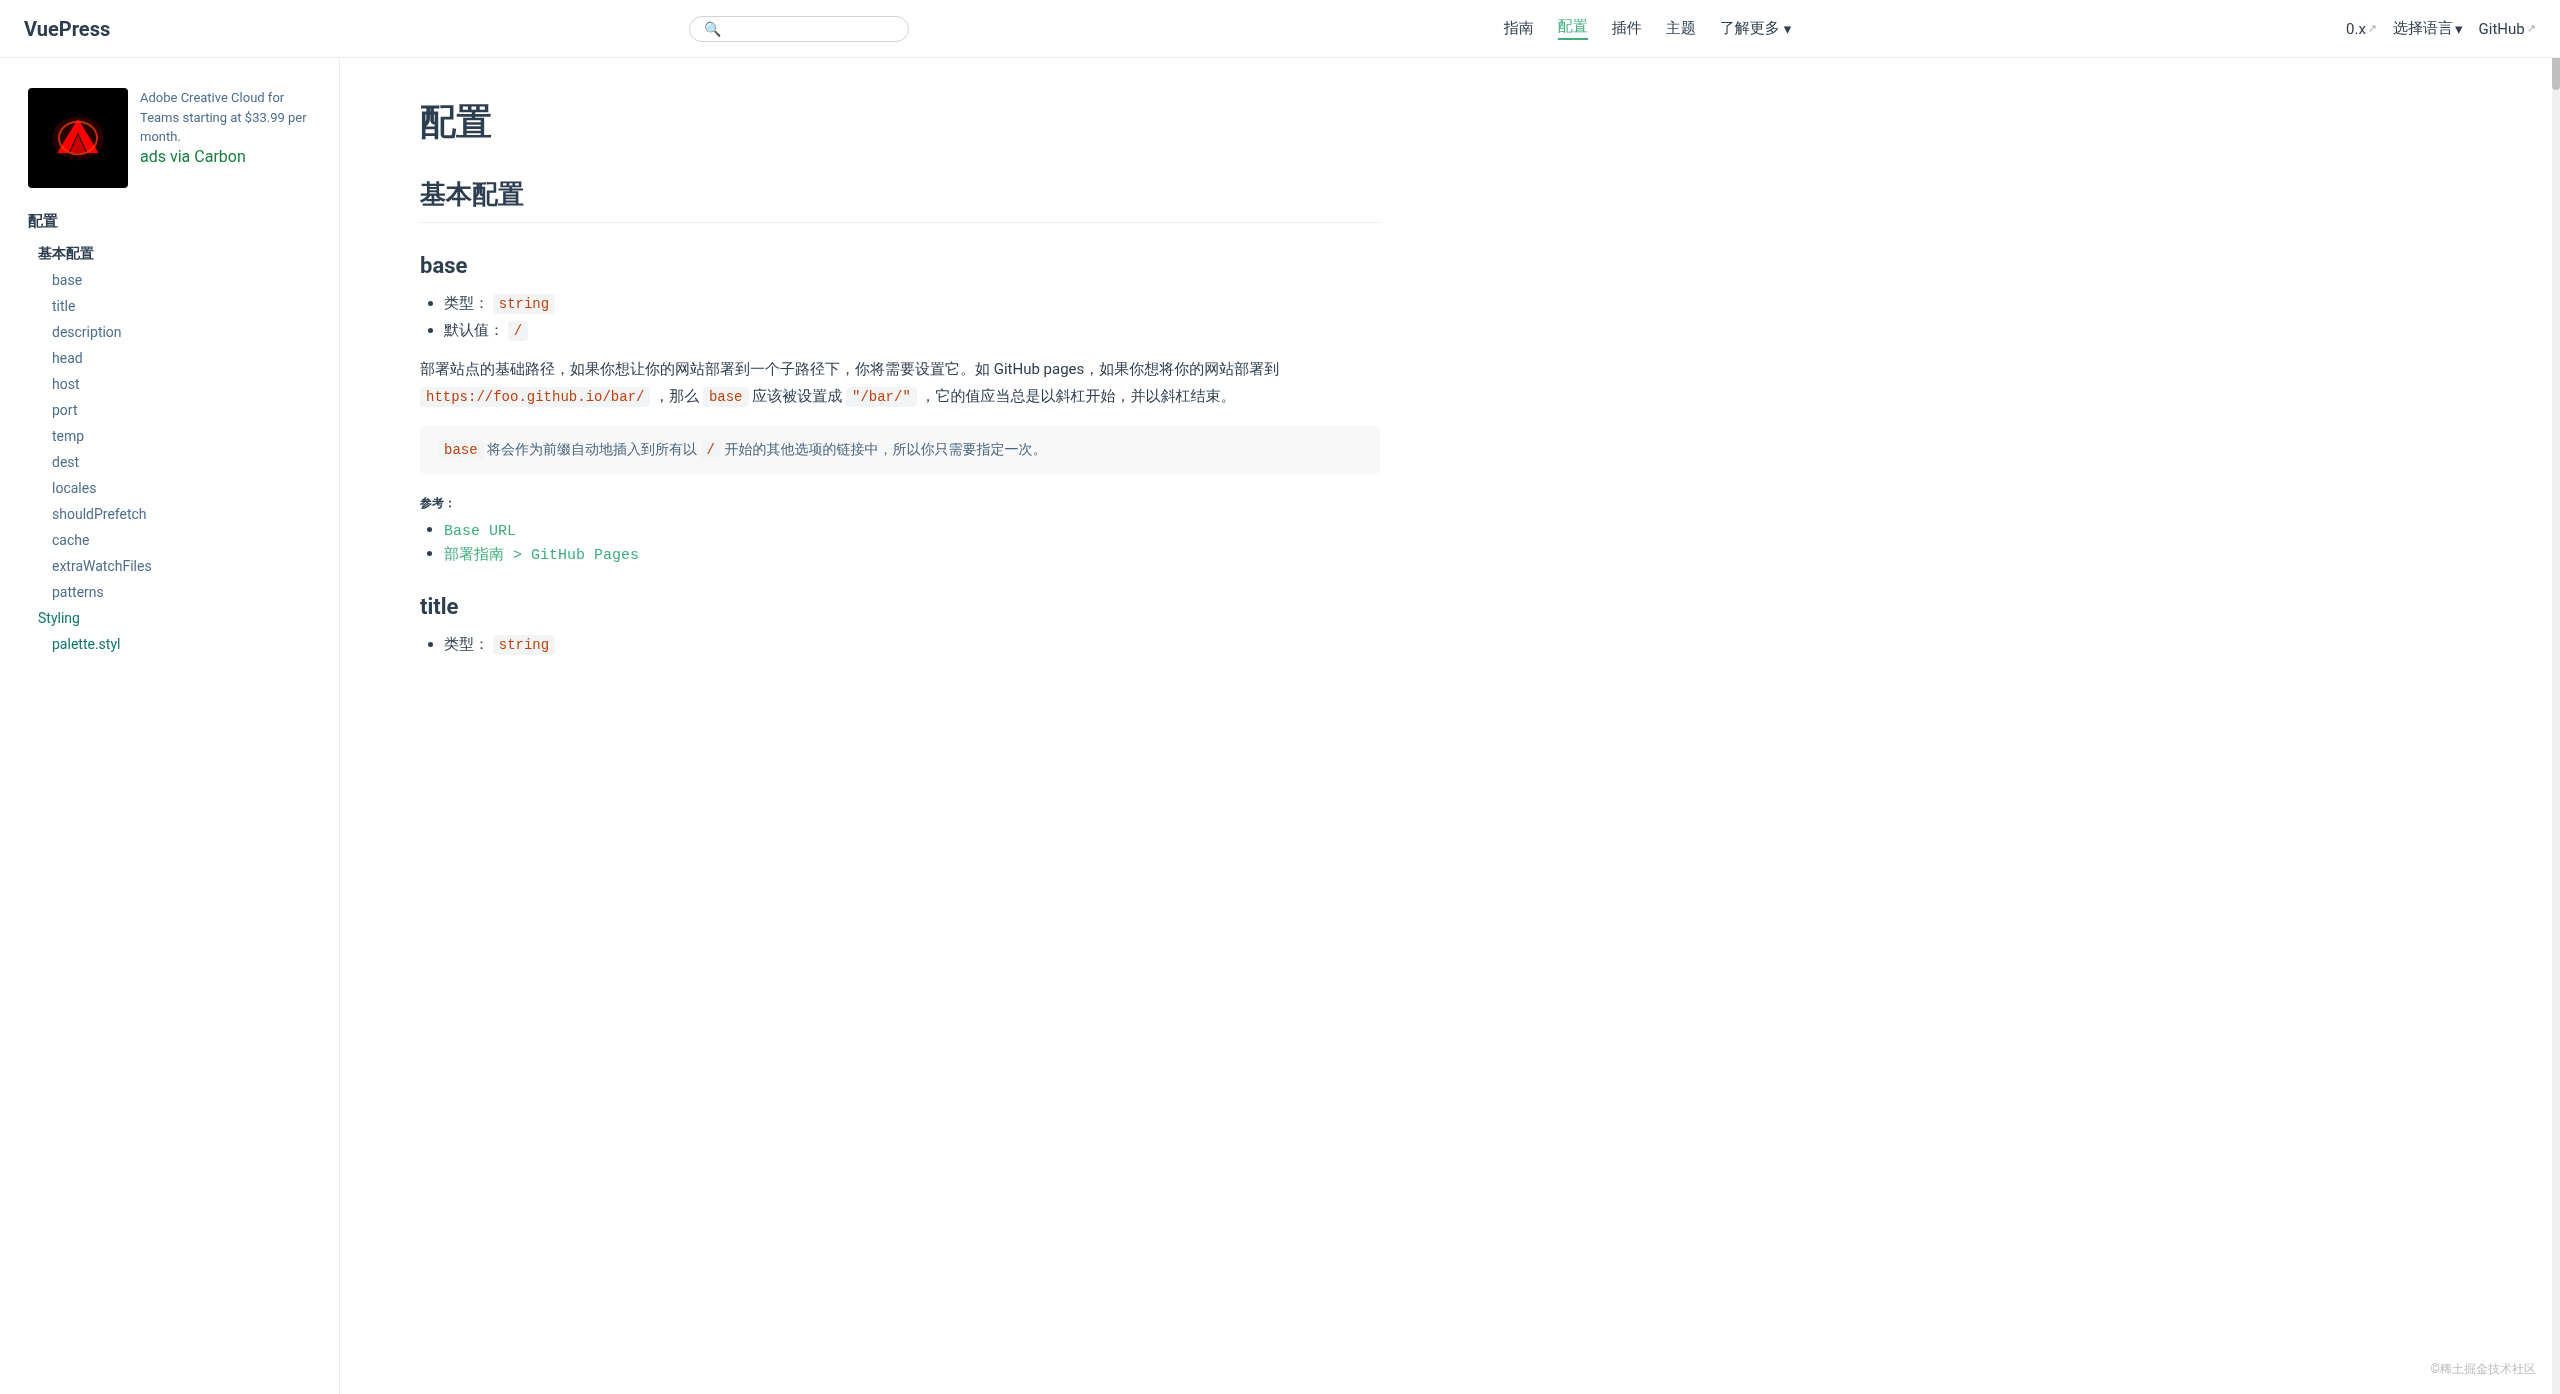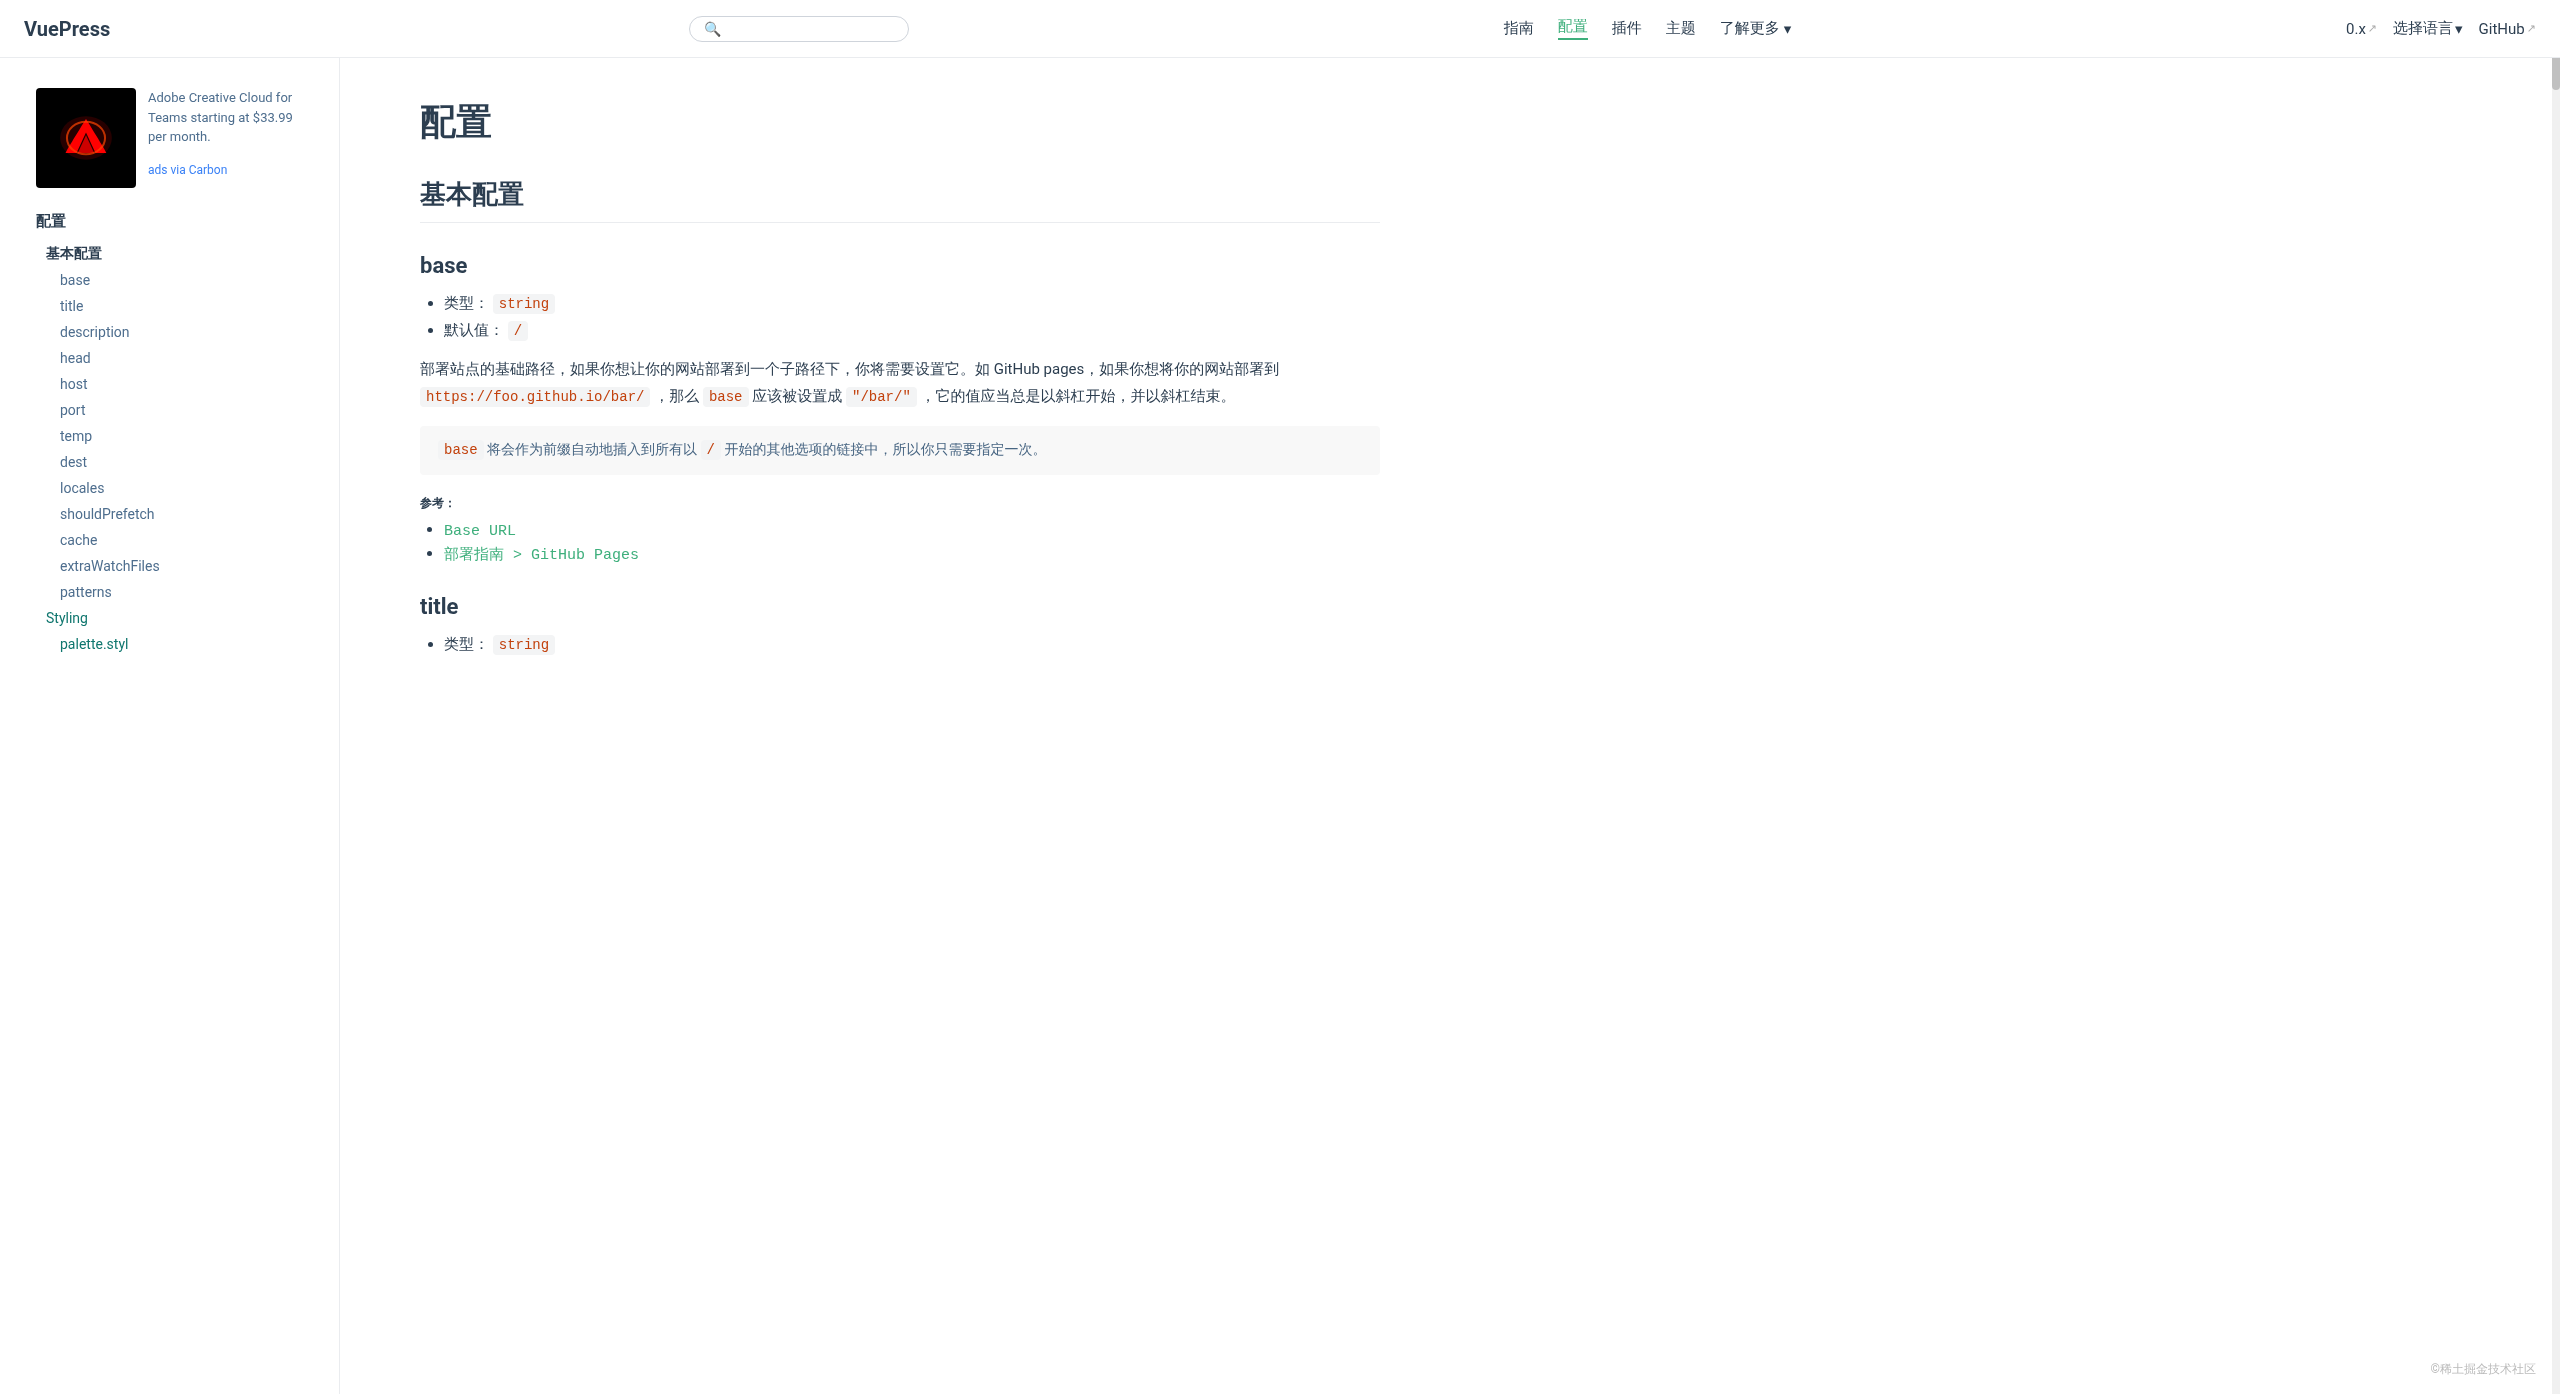--- a/index.html
+++ b/index.html
@@ -97,21 +97,21 @@
     .layout {
       display: flex;
       margin-top: 58px;
     }
 
     
     .sidebar {
       width: 340px;
       min-width: 340px;
       border-right: 1px solid #eaecef;
-      padding: 20px 16px;
+      padding: 20px 8px;
       position: fixed;
       top: 58px;
       left: 0;
       bottom: 0;
       overflow-y: auto;
       background: #fff;
     }
     .sidebar-ad {
       display: flex;
       gap: 12px;
@@ -131,23 +131,23 @@
     .adobe-icon {
       width: 68px;
       height: 68px;
     }
     .ad-text {
       font-size: 13px;
       color: #4e6e8e;
       line-height: 1.5;
     }
     .ad-via {
-      font-size: 12px;
-      color: #3b82f6;
-      margin-top: 16px;
+      font-size: 16px;
+      color: #15803d;
+      margin-top: 0;
     }
     .sidebar-section-title {
       font-size: 15px;
       font-weight: 700;
       color: #2c3e50;
       padding: 8px 20px;
     }
     .sidebar-group-title {
       font-size: 14px;
       font-weight: 600;

